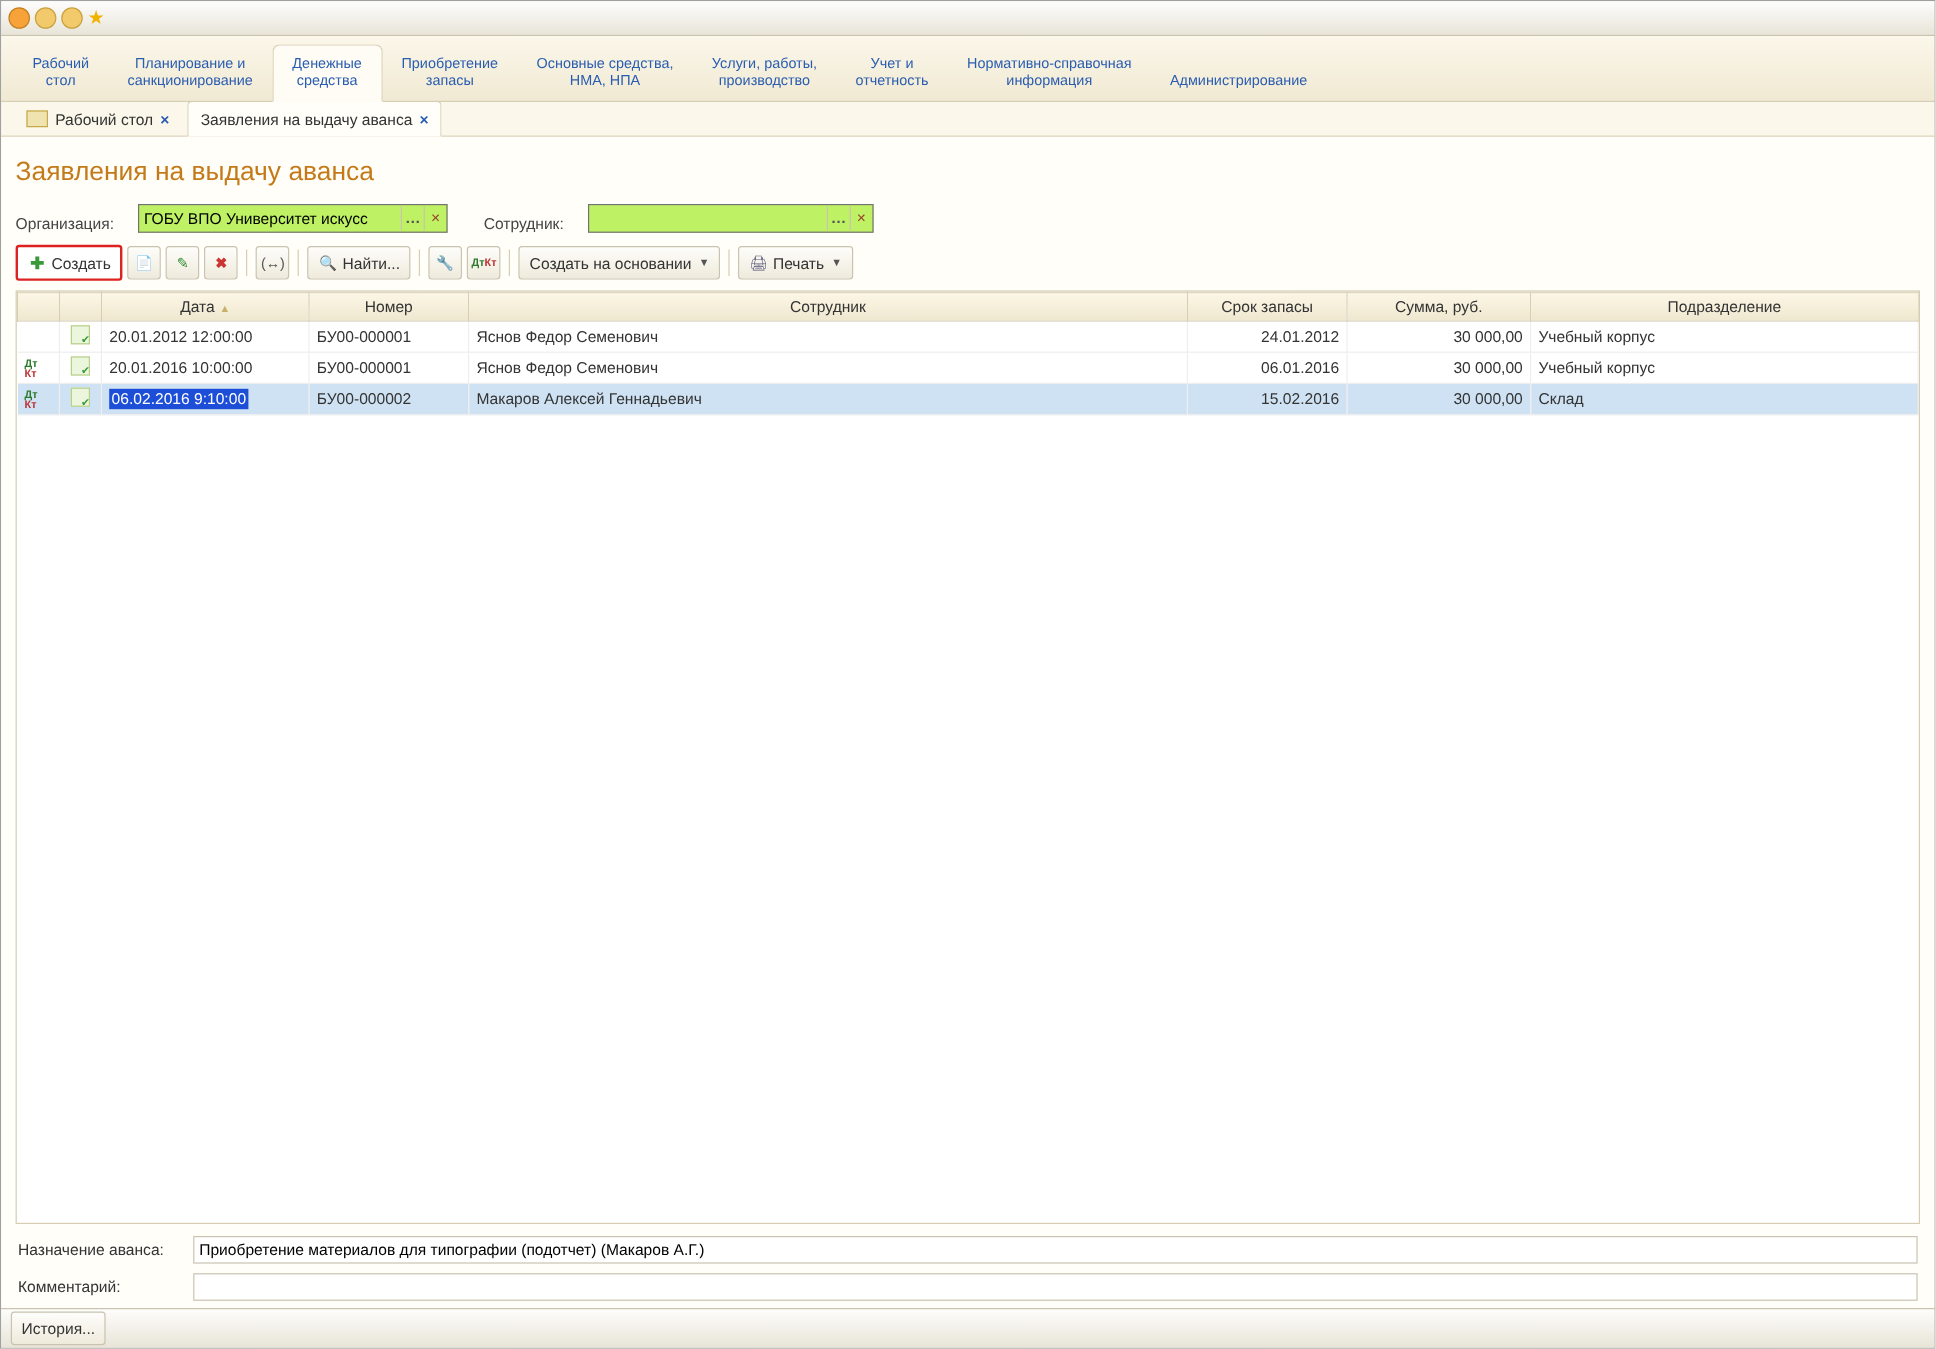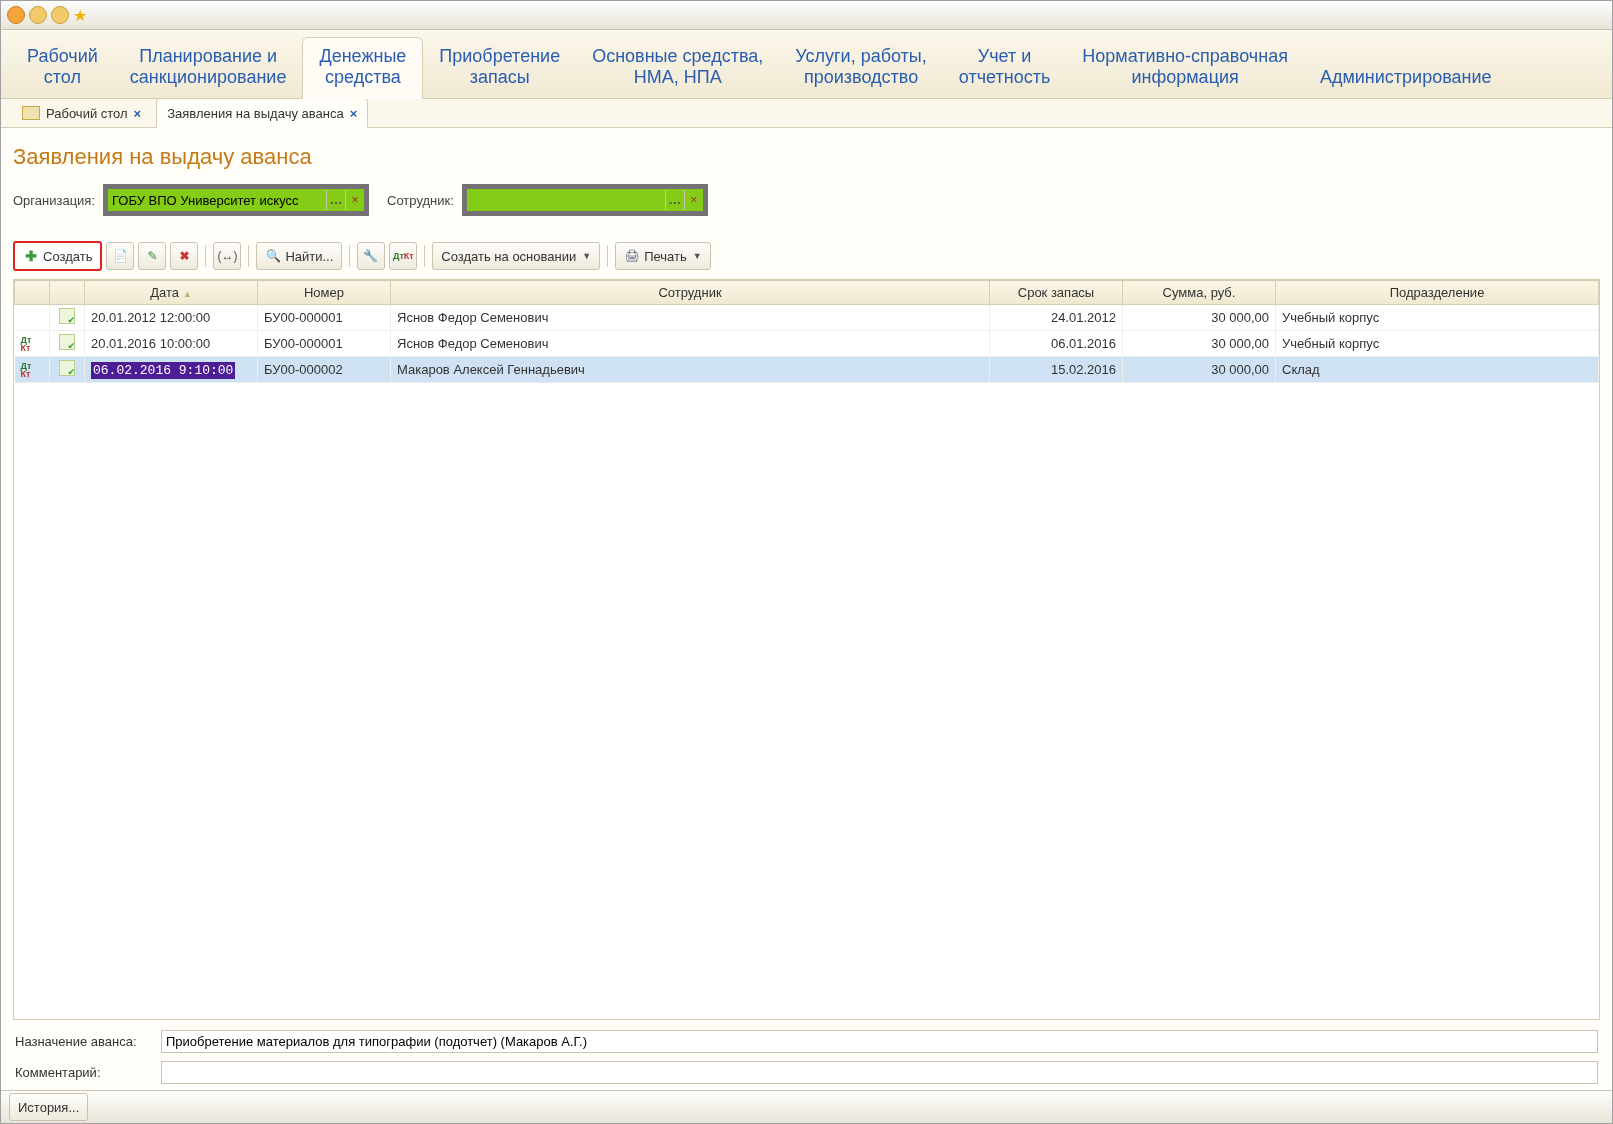--- a/index.html
+++ b/index.html
@@ -5,31 +5,31 @@
 html,body{margin:0;padding:0;font-family:Arial,Helvetica,sans-serif;font-size:13px;color:#333;background:#fff;}
 .window{width:1613px;height:1124px;display:flex;flex-direction:column;border:1px solid #a0a0a0;box-sizing:border-box;background:#f7f3e8;}
 .titlebar{height:28px;background:linear-gradient(#fdfdfd,#e8e4d8);display:flex;align-items:center;padding:0 6px;gap:4px;border-bottom:1px solid #c9c3b0;}
 .tb-btn{width:16px;height:16px;border-radius:50%;display:inline-block;}
 .tb-1c{background:#f7a33a;border:1px solid #c57f1f;}
 .tb-down{background:#f2c96b;border:1px solid #c9a23f;}
 .tb-round{background:#f2c96b;border:1px solid #c9a23f;}
 .tb-star{color:#f2b200;font-size:16px;}
 .title-text{margin-left:8px;color:#555;white-space:nowrap;}
 .section-tabs{display:flex;align-items:flex-end;background:linear-gradient(#fbf7ea,#f0e9d3);padding:6px 10px 0 10px;border-bottom:1px solid #d6cdb2;}
-.section-tab{padding:8px 16px 10px 16px;color:#2a5db0;text-align:center;white-space:pre-line;font-size:18px;cursor:pointer;}
+.section-tab{padding:8px 16px 10px 16px;color:#2a5db0;text-align:center;white-space:pre-line;font-size:12px;cursor:pointer;}
 .section-tab.active{background:#fefcf4;border:1px solid #d6cdb2;border-bottom:1px solid #fefcf4;border-radius:6px 6px 0 0;position:relative;top:1px;}
 .doc-tabs{display:flex;align-items:center;background:#fbf7ea;padding:0 10px;height:28px;border-bottom:1px solid #d6cdb2;}
 .doc-tab{display:flex;align-items:center;gap:6px;padding:4px 10px;border:1px solid transparent;border-radius:4px 4px 0 0;margin-right:4px;cursor:pointer;font-size:13px;height:20px;}
 .doc-tab.active{background:#fffef9;border:1px solid #d6cdb2;border-bottom:1px solid #fffef9;}
 .doc-tab .close{color:#2a5db0;font-weight:bold;}
 .content{flex:1;display:flex;flex-direction:column;background:#fffef9;padding:10px 12px 0 12px;overflow:hidden;}
 .page-title{color:#c47a18;font-size:22px;margin:6px 0 14px 0;}
-.filters{display:flex;align-items:center;gap:8px;margin-bottom:25px;}
+.filters{display:flex;align-items:flex-end;gap:20px;margin-bottom:10px;}
 .filter-label{color:#444;}
-.combo{position:relative;display:flex;align-items:center;border:5px solid #737373;background:#84cc16;height:22px;}
+.combo{position:relative;display:flex;align-items:center;border:1px solid #737373;background:#bef264;height:22px;}
 .combo input{border:none;outline:none;padding:2px 4px;font-size:13px;width:210px;background:transparent;}
 .combo .dots{width:18px;text-align:center;border-left:1px solid #c9c3b0;cursor:pointer;line-height:20px;font-weight:bold;color:#555;}
 .combo .clear{width:18px;text-align:center;border-left:1px solid #c9c3b0;cursor:pointer;line-height:20px;color:#9a3b2a;}
 .toolbar{display:flex;align-items:center;gap:4px;margin-bottom:8px;}
 .tbtn{display:flex;align-items:center;gap:4px;padding:3px 8px;border:1px solid #c9c3b0;border-radius:3px;background:linear-gradient(#fdfdfb,#efeadb);cursor:pointer;height:20px;font-size:13px;}
 .tbtn.icon-only{padding:3px 5px;}
 .tbtn.highlight{border:2px solid #d22;background:#fff;}
 .sep{width:1px;height:22px;background:#d6cdb2;margin:0 3px;}
 .icon{width:16px;height:16px;display:inline-flex;align-items:center;justify-content:center;font-size:12px;}
 .icon-plus{color:#3a9a3a;font-weight:bold;font-size:14px;}
@@ -40,21 +40,21 @@
 .icon-find{color:#777;}
 .icon-dk{font-size:9px;line-height:8px;color:#2d7a2d;font-weight:bold;}
 .icon-dk .kr{color:#b33;}
 .icon-print{color:#557;}
 .dropdown-arrow{font-size:9px;color:#555;margin-left:2px;}
 .grid-wrap{flex:1;border:1px solid #d6cdb2;background:#fff;overflow:auto;}
 table.grid{width:100%;border-collapse:collapse;font-size:13px;}
 table.grid th{background:linear-gradient(#fbf6e6,#efe7cf);border:1px solid #d6cdb2;padding:4px 6px;text-align:center;font-weight:normal;color:#333;position:sticky;top:0;}
 table.grid td{border-right:1px solid #eee;border-bottom:1px solid #eee;padding:3px 6px;white-space:nowrap;}
 table.grid tr.selected td{background:#cfe2f3;}
-table.grid tr.selected td.datecell span.seltext{background:#4c1d95;color:#fff;padding:1px 2px;font-family:Liberation Mono, monospace;}
+table.grid tr.selected td.datecell span.seltext{background:#1d4ed8;color:#fff;padding:1px 2px;}
 .col-ind{width:22px;}
 .col-icon{width:22px;text-align:center;}
 .col-date{width:160px;}
 .col-num{width:120px;}
 .col-emp{}
 .col-due{width:120px;text-align:right;}
 .col-sum{width:140px;text-align:right;}
 .col-dept{width:310px;}
 .doc-icon{display:inline-block;width:14px;height:14px;border:1px solid #b7d08a;background:#ecf6dd;position:relative;}
 .doc-icon.green::after{content:"✔";color:#3a9a3a;font-size:9px;position:absolute;right:-1px;bottom:-2px;}

